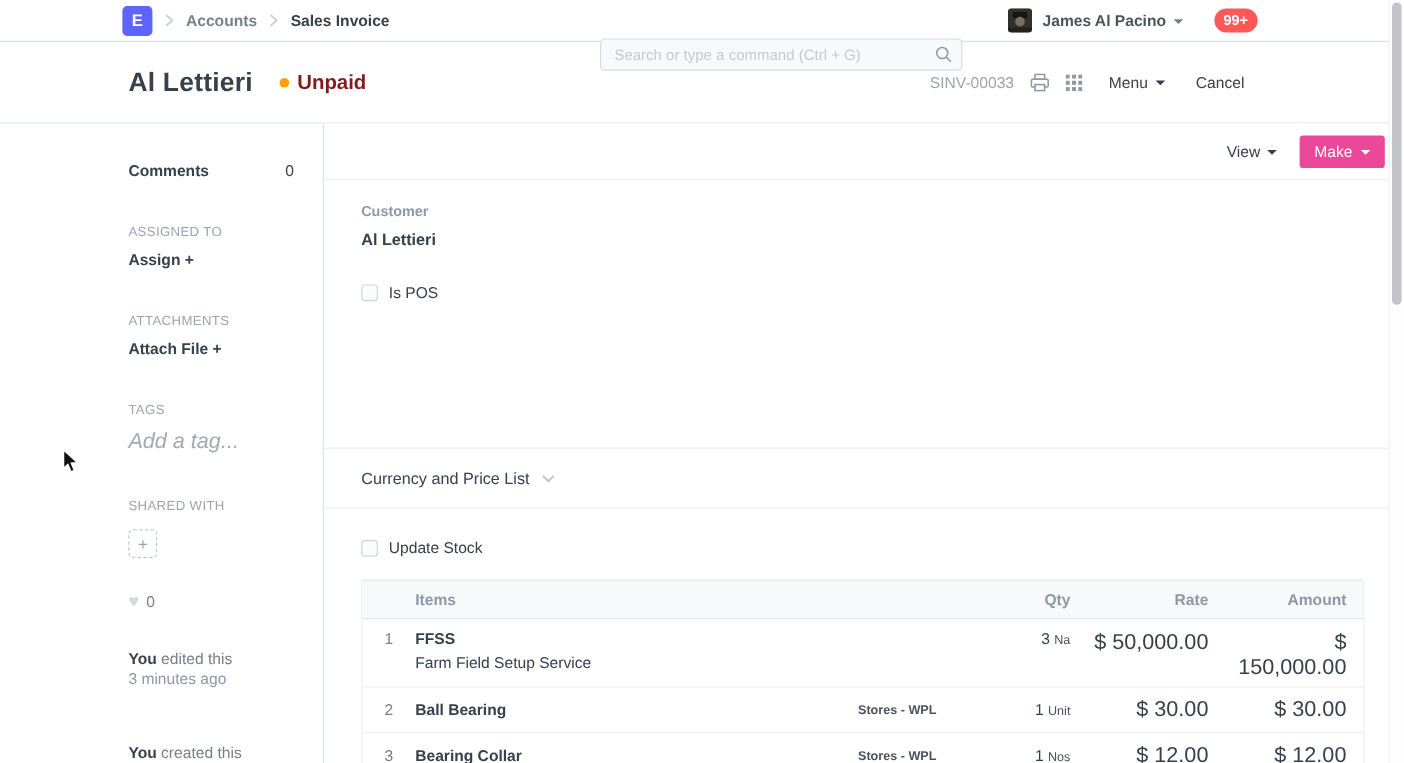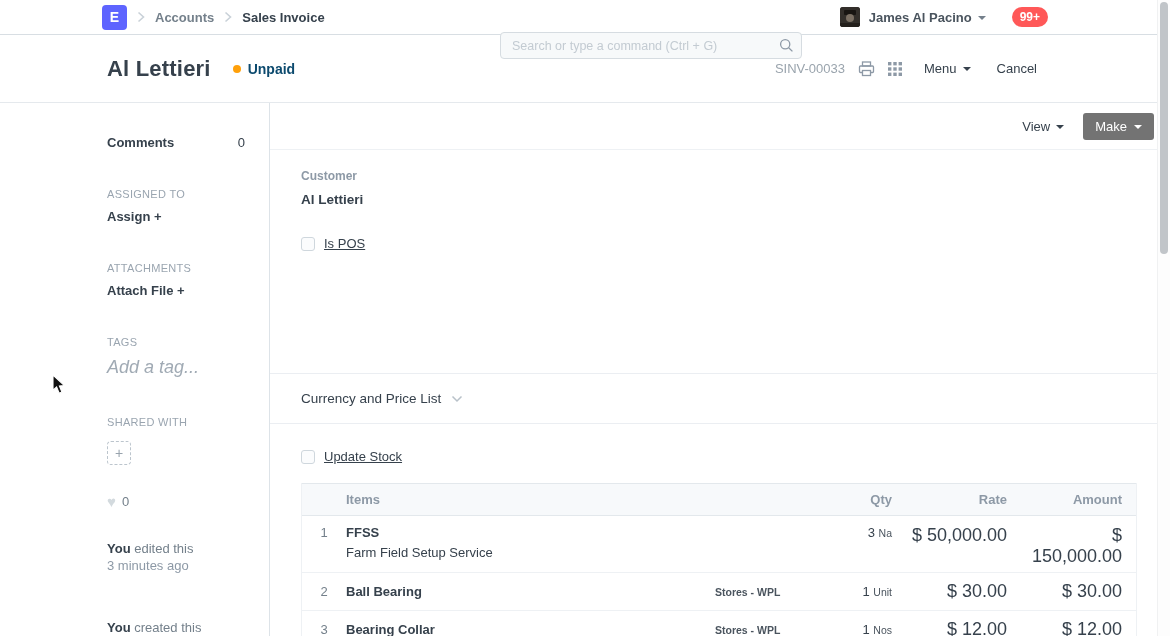--- a/index.html
+++ b/index.html
@@ -21,21 +21,21 @@
   .avatar { width:20px; height:20px; border-radius:3px; overflow:hidden; background:#35302c; flex:0 0 auto; }
   .user-name { font-size:13px; font-weight:700; color:#4a545e; margin-left:9px; }
   .caret { display:inline-block; width:0; height:0; border-left:4px solid transparent; border-right:4px solid transparent; border-top:4px solid #74808b; margin-left:6px; vertical-align:2px; }
   .badge { margin-left:26px; background:#ff5858; color:#fff; font-size:12px; font-weight:700; padding:3px 8px; border-radius:10px; line-height:14px; }
 
   
   .page-head { height:68px; display:flex; align-items:center; padding:0 133px 0 107px; border-bottom:1px solid #e5e9ed; background:#fff; }
   .page-title { font-size:22px; font-weight:700; color:#36414c; letter-spacing:.2px; }
   .indicator { display:flex; align-items:center; margin-left:22px; }
   .dot { width:8px; height:8px; border-radius:50%; background:#ffa00a; }
-  .indicator-label { margin-left:7px; font-size:14px; font-weight:700; color:#0c4a6e; }
+  .indicator-label { margin-left:7px; font-size:17px; font-weight:700; color:#7f1d1d; }
   .head-right { margin-left:auto; display:flex; align-items:center; }
   .doc-id { font-size:13px; color:#9aa4ad; }
   .head-icon { margin-left:13px; display:inline-flex; }
   .menu-btn { margin-left:22px; font-size:13px; color:#36414c; }
   .menu-btn .caret { border-top-color:#36414c; }
   .cancel-btn { margin-left:26px; font-size:13px; color:#36414c; }
 
   
   .layout { display:flex; height:533px; }
   .sidebar { width:270px; flex:0 0 auto; border-right:1px solid #dde3e8; padding:0 25px 0 107px; position:relative; }
@@ -52,30 +52,30 @@
   .likes-count { margin-left:6px; font-size:13px; color:#74808b; }
   .activity { margin-top:30px; font-size:13px; color:#74808b; line-height:17px; }
   .activity + .activity { margin-top:45px; }
   .activity b { color:#36414c; font-weight:700; }
   .activity .when { color:#8d99a6; }
 
   .main { flex:1 1 auto; border-right:1px solid #dde3e8; background:#fff; }
   .toolbar { height:47px; border-bottom:1px solid #eef1f4; display:flex; align-items:center; justify-content:flex-end; padding-right:15px; }
   .view-btn { font-size:13px; color:#36414c; margin-right:19px; cursor:pointer; }
   .view-btn .caret { border-top-color:#36414c; }
-  .make-btn { background:#737373; color:#fff; font-size:13px; border:none; border-radius:3px; padding:6px 12px; font-family:inherit; cursor:pointer; }
+  .make-btn { background:#ec4899; color:#fff; font-size:13px; border:none; border-radius:3px; padding:6px 12px; font-family:inherit; cursor:pointer; }
   .make-btn .caret { border-top-color:#fff; margin-left:7px; }
 
   .fields { display:flex; padding:19px 30px 0 31px; height:224px; border-bottom:1px solid #ebeef2; }
   .fcol-left { width:374px; flex:0 0 auto; }
   .fcol-right { flex:1; }
   .field-label { font-size:12px; font-weight:700; color:#8d99a6; }
   .field-value { margin-top:9px; font-size:13.5px; font-weight:700; color:#36414c; }
   .field { margin-bottom:29px; }
-  .check-row { display:flex; align-items:center; margin-top:24px;text-decoration:underline; }
+  .check-row { display:flex; align-items:center; margin-top:24px; }
   .checkbox { width:14px; height:14px; border:1px solid #cfd7dd; border-radius:3px; background:#fbfcfd; flex:0 0 auto; }
   .check-label { margin-left:9px; font-size:13px; color:#36414c; }
 
   .section-row { height:50px; display:flex; align-items:center; padding-left:31px; border-bottom:1px solid #ebeef2; cursor:pointer; }
   .section-label { font-size:13.5px; color:#36414c; }
   .section-chevron { margin-left:10px; display:inline-flex; }
 
   .stock-row { padding:25px 0 0 31px; }
 
   

